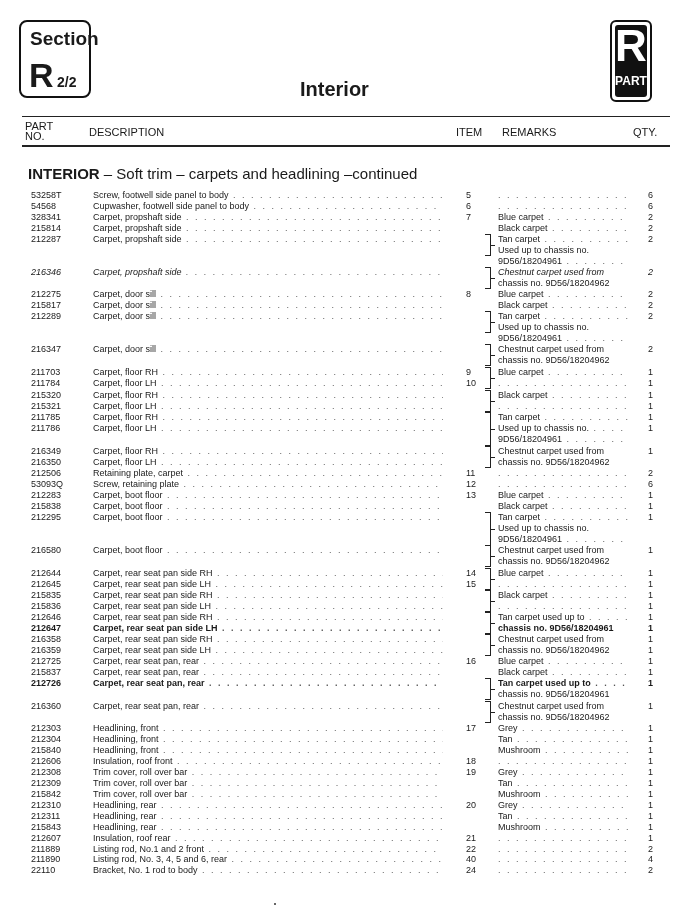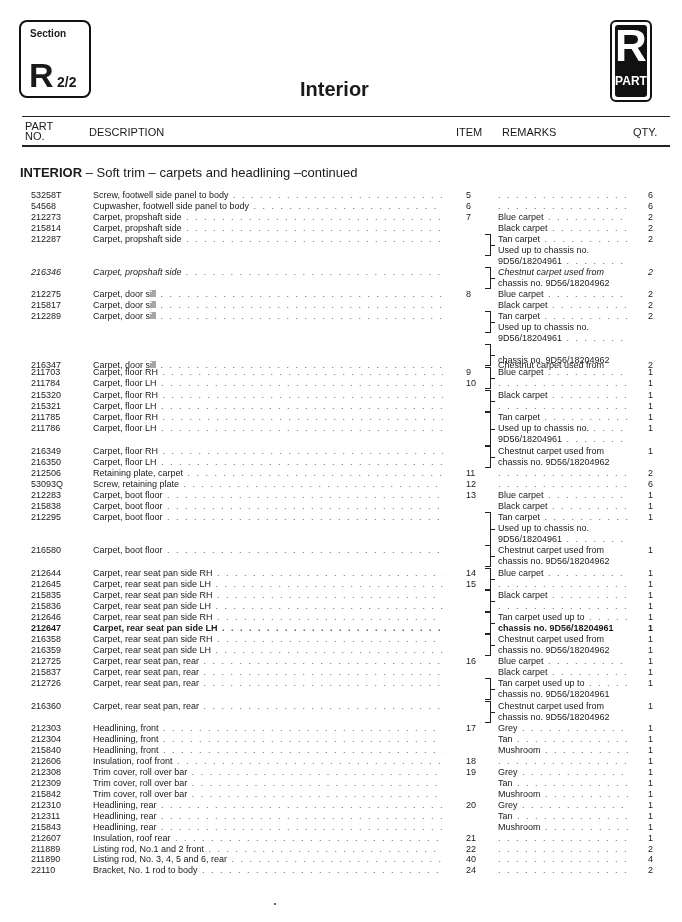--- a/index.html
+++ b/index.html
@@ -1,30 +1,30 @@
 <!DOCTYPE html>
 <html><head>
 <meta charset="utf-8">
 <style>
   html, body { margin:0; padding:0; background:#fff; }
   body { width:682px; height:922px; position:relative; font-family:"Liberation Sans", sans-serif; color:#1a1a1a; overflow:hidden; }
   .section-box { position:absolute; left:19px; top:20px; width:72px; height:78px; border:2.5px solid #111; border-radius:8px; box-sizing:border-box; }
-  .section-box .lbl { position:absolute; left:9px; top:6px; font-weight:bold; font-size:10px; }
+  .section-box .lbl { position:absolute; left:9px; top:6px; font-weight:bold; font-size:19px; }
   .section-box .big { position:absolute; left:8px; top:36px; font-weight:bold; font-size:34px; line-height:34px; }
   .section-box .sub { position:absolute; left:36px; top:52px; font-weight:bold; font-size:14px; }
   .page-title { position:absolute; left:300px; top:78px; font-weight:bold; font-size:20px; }
   .logo { position:absolute; left:590px; top:18px; width:80px; height:86px; }
   .logo .reliant { position:absolute; left:-6px; top:34px; transform:rotate(-90deg); font-weight:bold; font-size:15px; letter-spacing:0px; color:#fff; -webkit-text-stroke:1px #111; width:80px; text-align:center; }
   .logo .rbox { position:absolute; left:20px; top:2px; width:42px; height:82px; border:2.5px solid #111; border-radius:6px; box-sizing:border-box; background:#fff; }
   .logo .rbox .inner { position:absolute; left:3px; top:3px; right:3px; bottom:3px; background:#111; border-radius:3px; }
   .logo .rbox .R { position:absolute; left:0; right:0; top:0px; text-align:center; font-weight:bold; font-size:44px; color:#fff; line-height:48px; }
   .logo .rbox .P { position:absolute; left:0; right:0; top:52px; text-align:center; font-weight:bold; font-size:12px; color:#fff; }
   .hr { position:absolute; left:22px; width:648px; height:1px; background:#222; }
   .hdr { position:absolute; font-size:11px; }
-  .subhead { position:absolute; left:20px; top:165px; font-size:13px; }
+  .subhead { position:absolute; left:28px; top:165px; font-size:15px; }
   .subhead b { font-weight:bold; }
   .row { position:absolute; left:0; width:682px; height:12px; font-size:9px; line-height:12px; }
   .row .pn { position:absolute; left:31px; }
   .row .desc { position:absolute; left:93px; width:350px; white-space:nowrap; overflow:hidden; }
   .row .desc .dots { color:#555; letter-spacing:2px; }
   .row .item { position:absolute; left:466px; }
   .row .rem { position:absolute; left:498px; width:130px; white-space:nowrap; overflow:hidden; }
   .row .rem .dots { color:#555; letter-spacing:2px; }
   .row .qty { position:absolute; left:643px; width:10px; text-align:right; }
   .brace { position:absolute; width:6px; border:1px solid #222; border-left:none; box-sizing:border-box; }
@@ -73,21 +73,21 @@
       <span class="qty"><span>6</span></span>
     </div>
     <div class="row" style="top: 200px;">
       <span class="pn"><span>54568</span></span>
       <span class="desc"><span>Cupwasher, footwell side panel to body</span><span class="dots"> . . . . . . . . . . . . . . . . . . . . . . . . . . . . . . . . . . . . . . . . . . .</span></span>
       <span class="item"><span>6</span></span>
       <span class="rem"><span></span><span class="dots"> . . . . . . . . . . . . . . . . . . . . . . . . . . . . . . . . . . . . . . . . . . .</span></span>
       <span class="qty"><span>6</span></span>
     </div>
     <div class="row" style="top: 211px;">
-      <span class="pn"><span>212273</span></span>
+      <span class="pn"><span>328341</span></span>
       <span class="desc"><span>Carpet, propshaft side</span><span class="dots"> . . . . . . . . . . . . . . . . . . . . . . . . . . . . . . . . . . . . . . . . . . .</span></span>
       <span class="item"><span>7</span></span>
       <span class="rem"><span>Blue carpet</span><span class="dots"> . . . . . . . . . . . . . . . . . . . . . . . . . . . . . . . . . . . . . . . . . . .</span></span>
       <span class="qty"><span>2</span></span>
     </div>
     <div class="row" style="top: 222px;">
       <span class="pn"><span>215814</span></span>
       <span class="desc"><span>Carpet, propshaft side</span><span class="dots"> . . . . . . . . . . . . . . . . . . . . . . . . . . . . . . . . . . . . . . . . . . .</span></span>
       <span class="item"><span></span></span>
       <span class="rem"><span>Black carpet</span><span class="dots"> . . . . . . . . . . . . . . . . . . . . . . . . . . . . . . . . . . . . . . . . . . .</span></span>
@@ -156,21 +156,21 @@
       <span class="rem"><span>Used up to chassis no.</span></span>
       <span class="qty"><span></span></span>
     </div>
     <div class="row" style="top: 332px;">
       <span class="pn"><span></span></span>
       <span class="desc"><span></span></span>
       <span class="item"><span></span></span>
       <span class="rem"><span>9D56/18204961</span><span class="dots"> . . . . . . . . . . . . . . . . . . . . . . . . . . . . . . . . . . . . . . . . . . .</span></span>
       <span class="qty"><span></span></span>
     </div>
-    <div class="row" style="top: 359px;">
+    <div class="row" style="top: 343px;">
       <span class="pn"><span>216347</span></span>
       <span class="desc"><span>Carpet, door sill</span><span class="dots"> . . . . . . . . . . . . . . . . . . . . . . . . . . . . . . . . . . . . . . . . . . .</span></span>
       <span class="item"><span></span></span>
       <span class="rem"><span>Chestnut carpet used from</span></span>
       <span class="qty"><span>2</span></span>
     </div>
     <div class="row" style="top: 354px;">
       <span class="pn"><span></span></span>
       <span class="desc"><span></span></span>
       <span class="item"><span></span></span>
@@ -366,21 +366,21 @@
       <span class="rem"><span>Blue carpet</span><span class="dots"> . . . . . . . . . . . . . . . . . . . . . . . . . . . . . . . . . . . . . . . . . . .</span></span>
       <span class="qty"><span>1</span></span>
     </div>
     <div class="row" style="top: 666px;">
       <span class="pn"><span>215837</span></span>
       <span class="desc"><span>Carpet, rear seat pan, rear</span><span class="dots"> . . . . . . . . . . . . . . . . . . . . . . . . . . . . . . . . . . . . . . . . . . .</span></span>
       <span class="item"><span></span></span>
       <span class="rem"><span>Black carpet</span><span class="dots"> . . . . . . . . . . . . . . . . . . . . . . . . . . . . . . . . . . . . . . . . . . .</span></span>
       <span class="qty"><span>1</span></span>
     </div>
-    <div class="row" style="top: 677px;">
+    <div class="row" style="top: 677px; font-weight: bold;">
       <span class="pn"><span>212726</span></span>
       <span class="desc"><span>Carpet, rear seat pan, rear</span><span class="dots"> . . . . . . . . . . . . . . . . . . . . . . . . . . . . . . . . . . . . . . . . . . .</span></span>
       <span class="item"><span></span></span>
       <span class="rem"><span>Tan carpet used up to</span><span class="dots"> . . . . . . . . . . . . . . . . . . . . . . . . . . . . . . . . . . . . . . . . . . .</span></span>
       <span class="qty"><span>1</span></span>
     </div>
     <div class="row" style="top: 688px;">
       <span class="pn"><span></span></span>
       <span class="desc"><span></span></span>
       <span class="item"><span></span></span>

